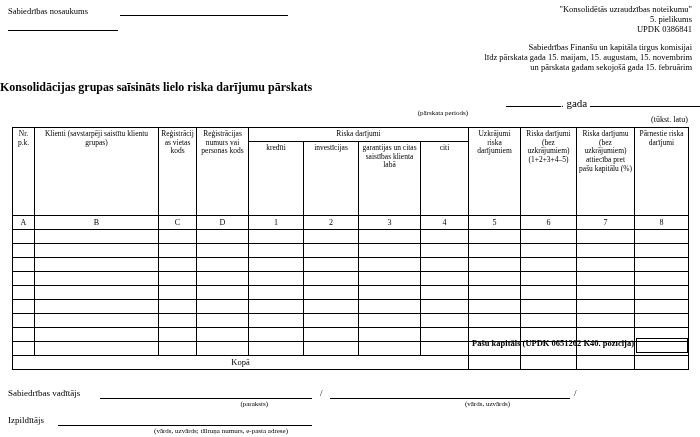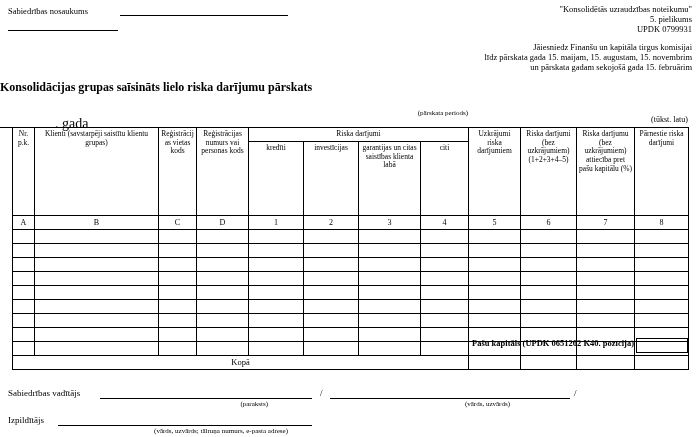--- a/index.html
+++ b/index.html
@@ -42,32 +42,32 @@
 
 <div class="page">
 
   <div class="abs small" style="left:8px;top:6px;">Sabiedrības nosaukums</div>
   <div class="abs fill-line" style="left:120px;top:4px;width:168px;height:11px;"></div>
   <div class="abs fill-line" style="left:8px;top:19px;width:110px;height:11px;"></div>
 
   <div class="abs small right" style="right:8px;top:4px;">
     <div>"Konsolidētās uzraudzības noteikumu"</div>
     <div>5. pielikums</div>
-    <div>UPDK 0799931</div>
+    <div>UPDK 0386841</div>
   </div>
 
   <div class="abs small right" style="right:8px;top:42px;">
-    <div>Jāiesniedz Finanšu un kapitāla tirgus komisijai</div>
+    <div>Sabiedrības Finanšu un kapitāla tirgus komisijai</div>
     <div>līdz pārskata gada 15. maijam, 15. augustam, 15. novembrim</div>
     <div>un pārskata gadam sekojošā gada 15. februārim</div>
   </div>
 
   <div class="abs center bold" style="left:0;right:0;top:80px;font-size:12px;">Konsolidācijas grupas saīsināts lielo riska darījumu pārskats</div>
 
-  <div class="abs" style="left:0;right:0;top:96px;text-align:left;font-size:14px;margin-top:20px;">
+  <div class="abs" style="left:0;right:0;top:96px;text-align:right;font-size:11px;">
     <span class="fill-line" style="display:inline-block;width:55px;height:10px;"></span><span>. gada</span>
     <span class="fill-line" style="display:inline-block;width:110px;height:10px;"></span>
   </div>
   <div class="note-center" style="left:358px;top:109px;width:110px;">(pārskata periods)</div>
 
   <div class="abs right" style="right:12px;top:115px;font-size:8px;">(tūkst. latu)</div>
 
   <div class="abs" style="left:12px;top:127px;">
     <table class="risk">
       <colgroup>

